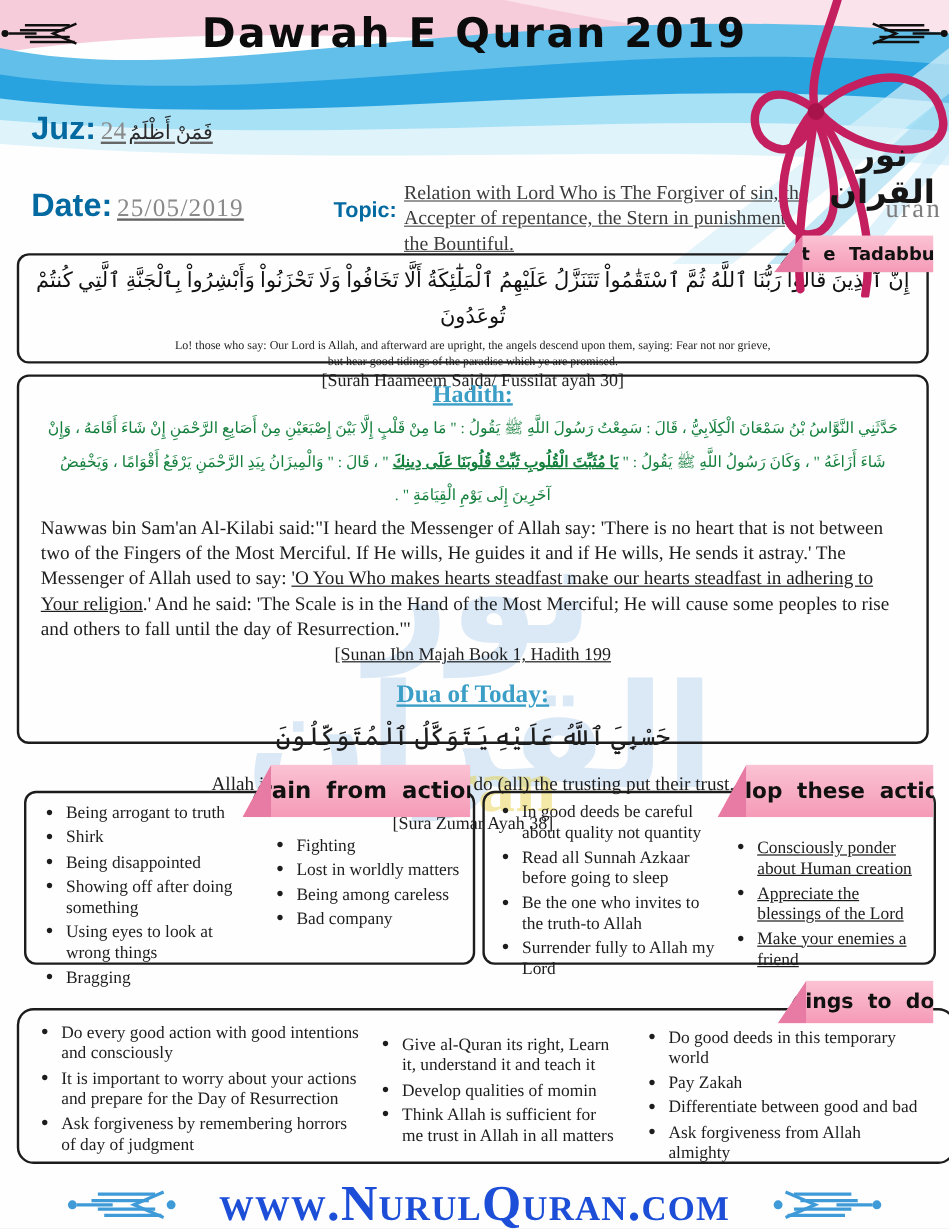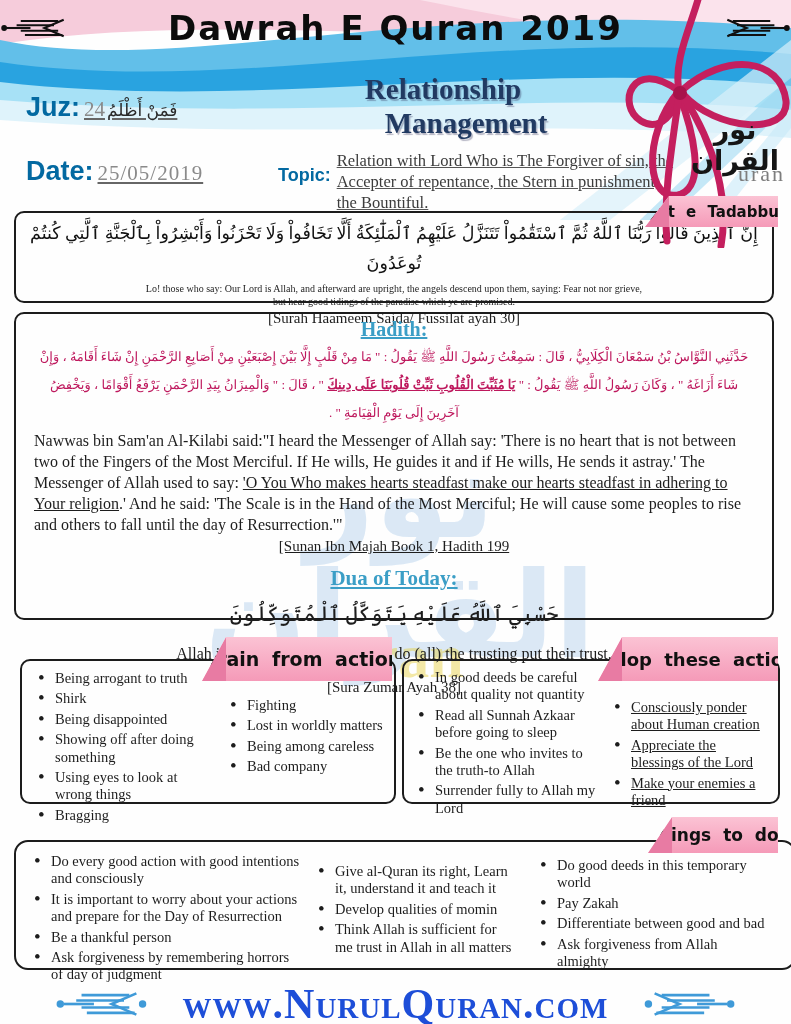--- a/index.html
+++ b/index.html
@@ -72,21 +72,21 @@
   .box-develop{top:659px;left:402px;width:374px;height:141px;}
   .box-todo{top:840px;left:14px;width:762px;height:126px;border-radius:14px;padding-left:16px;}
 
   .ayah-ar{font-size:17.5px;line-height:1.7;color:#111;margin:2px 0 3px 0;}
   .ayah-en{font-size:10px;line-height:1.3;margin:0;}
   .ref{font-size:15px;margin-top:2px;}
   .ref-u{text-decoration:underline;}
 
   .teal-h{color:#3b9ec6;font-weight:700;text-decoration:underline;display:inline-block;}
   .hadith-h{font-size:20px;margin-top:2px;}
-  .hadith-ar{font-size:13px;line-height:2.15;margin:2px 4px;color:#be185d;}
+  .hadith-ar{font-size:13px;line-height:2.15;margin:2px 4px;color:#15803d;}
   .hadith-ar .u{text-decoration:underline;font-weight:bold;}
   .hadith-en{font-size:16px;line-height:1.32;text-align:left;margin:3px 4px;}
   .hadith-en .u{text-decoration:underline;}
   .dua-h{font-size:21px;margin-top:11px;}
   .dua-ar{font-size:21px;margin:8px 0 0 0;line-height:1.5;}
   .dua-en{font-size:16px;margin:14px 0 0 0;}
   .dua-ref{margin-top:16px;}
 
   
   .watermark{position:absolute;top:436px;left:120px;width:560px;text-align:center;z-index:0;
@@ -172,24 +172,20 @@
 
   <div class="juz-row">
     <span class="label">Juz:</span>
     <span class="meta-val"><span>24</span><span class="juz-ar">فَمَنْ أَظْلَمُ</span></span>
   </div>
   <div class="date-row">
     <span class="label">Date:</span>
     <span class="meta-val">25/05/2019</span>
   </div>
 
-  <div class="doc-title">
-    <div>Relationship</div>
-    <div class="l2">Management</div>
-  </div>
 
   <div class="logo">
     <div class="logo-ar">نور القران</div>
     <div class="logo-lat">uran</div>
   </div>
 
   <div class="topic-row">
     <span class="label">Topic:</span>
     <span class="topic-text">Relation with Lord Who is  The Forgiver of sin, the Accepter of repentance, the Stern in punishment, the Bountiful.</span>
   </div>
@@ -258,21 +254,20 @@
     </ul>
   </div>
 
   <div class="banner banner-todo">
     <span>Things to do</span>
   </div>
   <div class="box box-todo">
     <ul class="blist col t-c1">
       <li>Do every good action with good intentions and consciously</li>
       <li>It is important to worry about your actions and prepare for the Day of Resurrection</li>
-      <li>Be a thankful person</li>
       <li>Ask forgiveness by remembering horrors of day of judgment</li>
     </ul>
     <ul class="blist col t-c2">
       <li>Give al-Quran its right, Learn it, understand it and teach it</li>
       <li>Develop qualities of momin</li>
       <li>Think Allah is sufficient for me trust in Allah in all matters</li>
     </ul>
     <ul class="blist col t-c3">
       <li>Do good deeds in this temporary world</li>
       <li>Pay Zakah</li>

